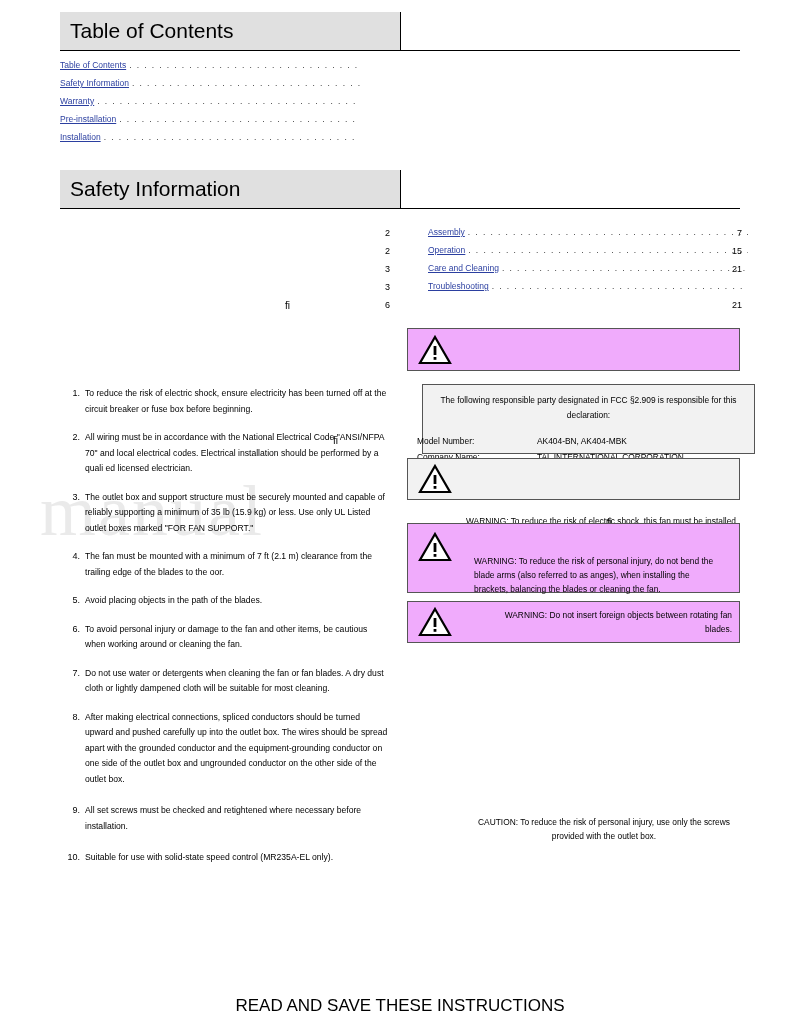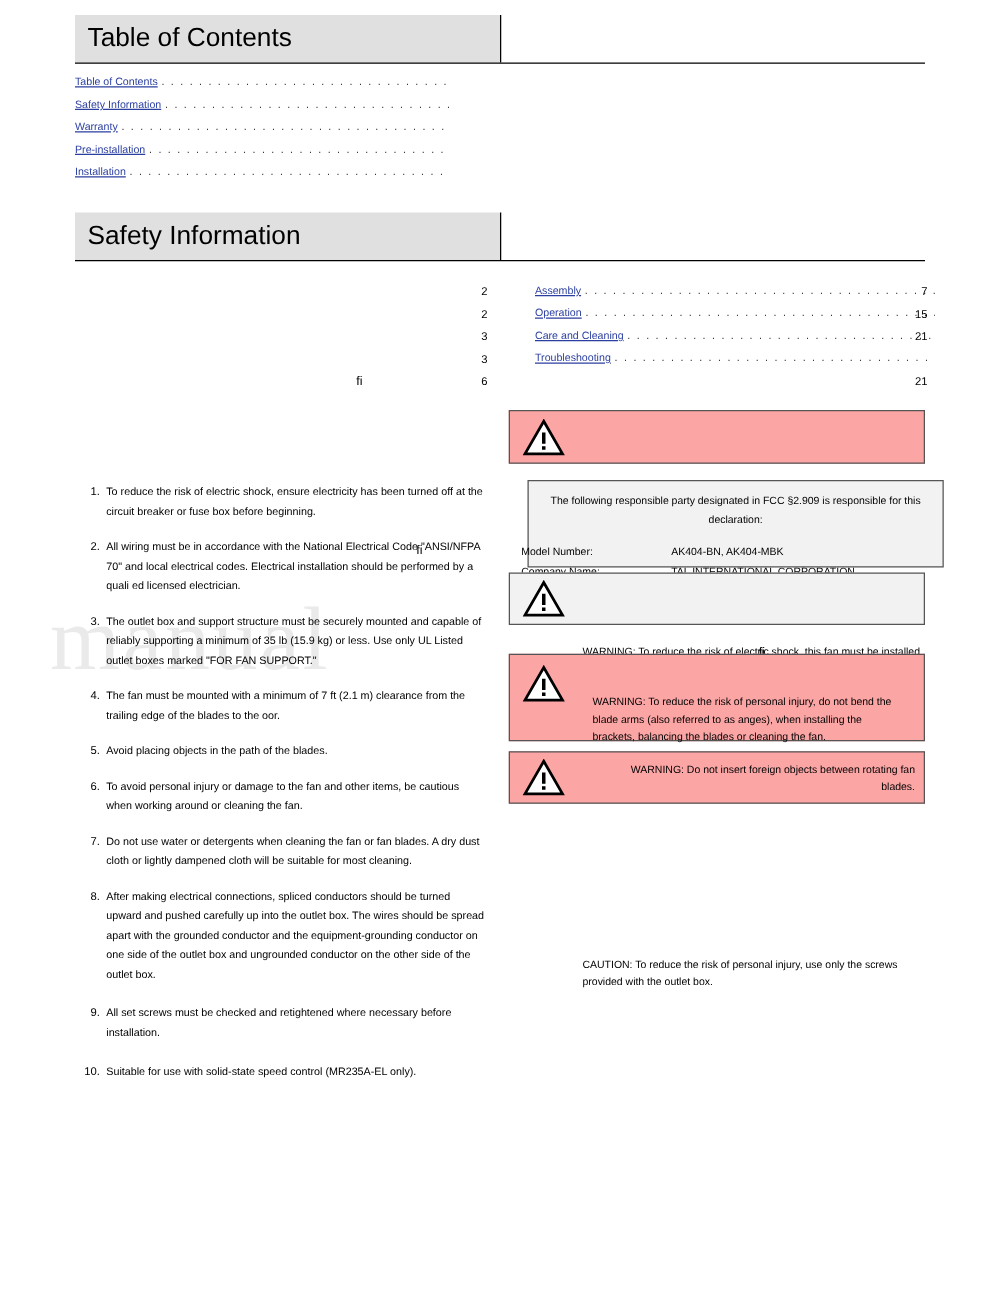--- a/index.html
+++ b/index.html
@@ -133,21 +133,21 @@
     top: 0;
     width: 20px;
     text-align: right;
     font-size: 9px;
   }
 
   
   .warnbox {
     position: absolute;
     border: 1px solid #555;
-    background: #fca5a5;
+    background: #f0abfc;
     box-sizing: border-box;
   }
   .warnbox.white {
     background: #f2f2f2;
   }
   .tri {
     width: 34px;
     height: 30px;
     position: relative;
     flex: 0 0 auto;
@@ -369,16 +369,17 @@
     <span class="tri">
       <svg width="34" height="30" viewBox="0 0 34 30" aria-hidden="true">
         <polygon points="17,2 32,28 2,28" fill="#ffffff" stroke="#000" stroke-width="2.2"></polygon>
         <rect x="15.6" y="11" width="2.8" height="9" fill="#000"></rect>
         <rect x="15.6" y="22" width="2.8" height="2.8" fill="#000"></rect>
       </svg>
     </span>
     <span class="warn-text" style="margin-left:30px; width:250px;text-align:right;">WARNING: Do not insert foreign objects between rotating fan blades.</span>
   </div>
 
-  <div class="plain-text" style="left:466px; top:750px; width:276px;">CAUTION: To reduce the risk of personal injury, use only the screws provided with the outlet box.</div>
-
+  <div class="plain-text" style="left:466px; top:801px; width:276px;text-align:center;">CAUTION: To reduce the risk of personal injury, use only the screws provided with the outlet box.</div>
+
+  <div class="footer">READ AND SAVE THESE INSTRUCTIONS</div>
 
 </div>
 
 </body></html>

